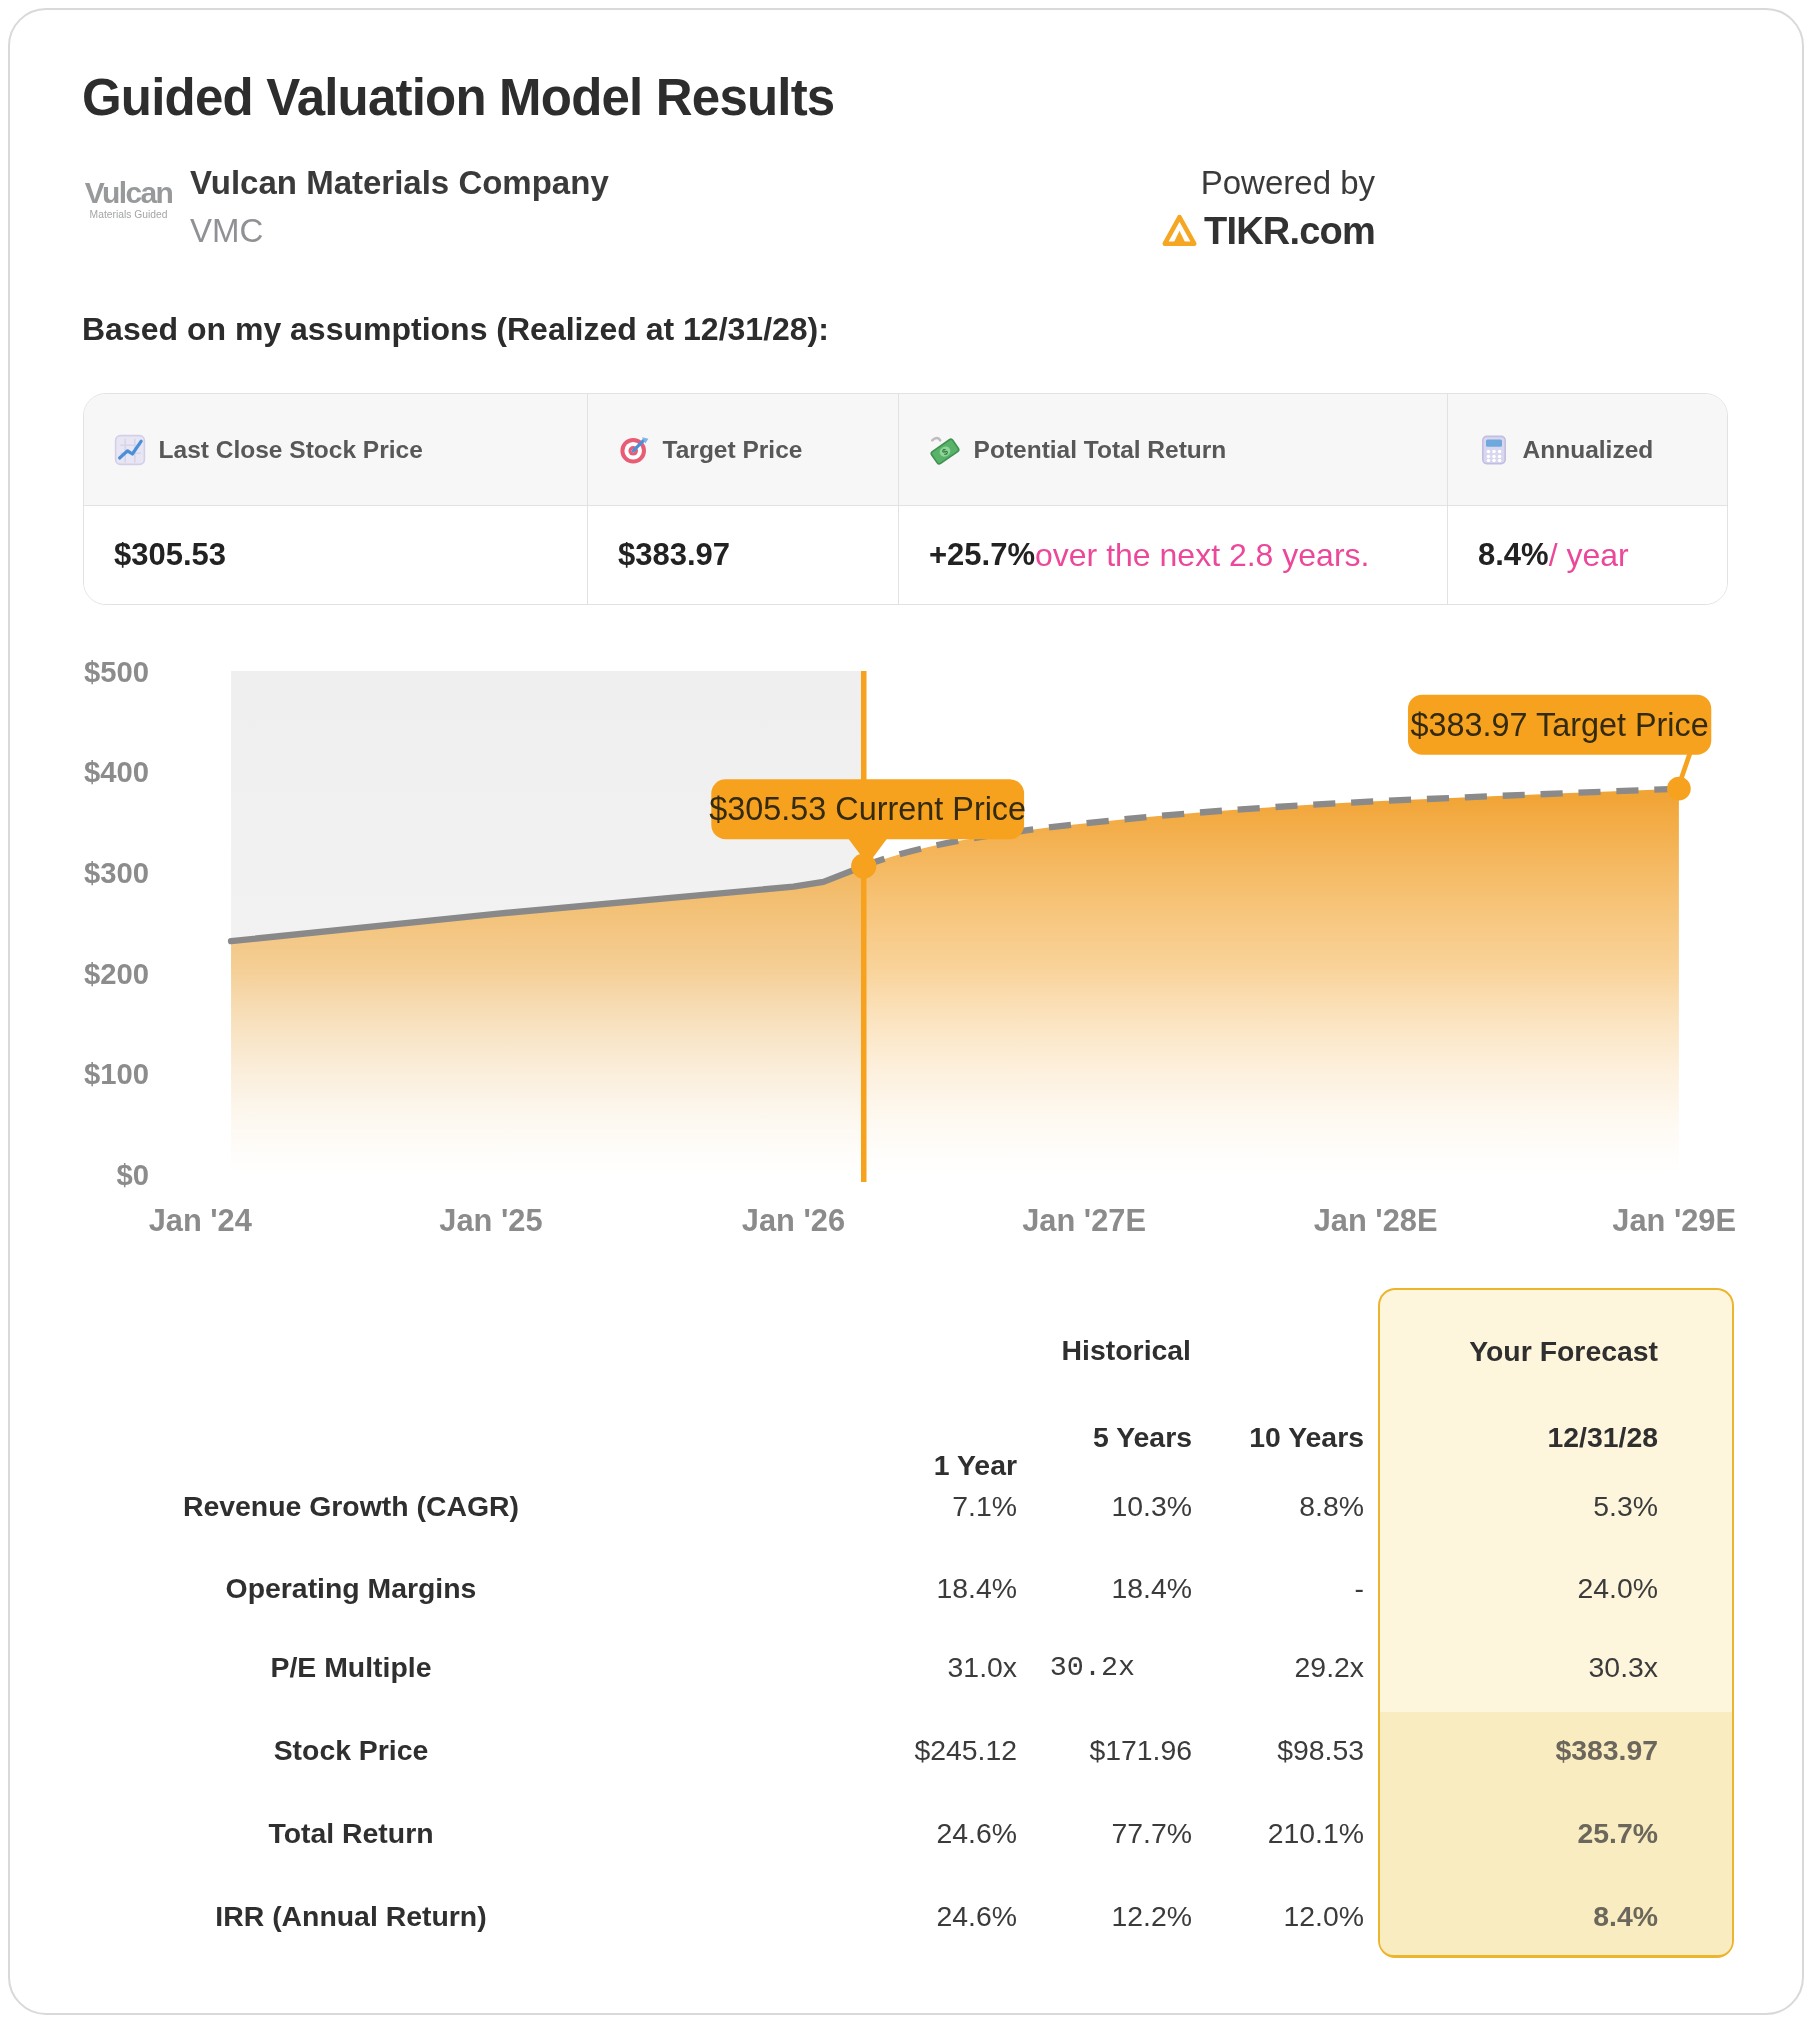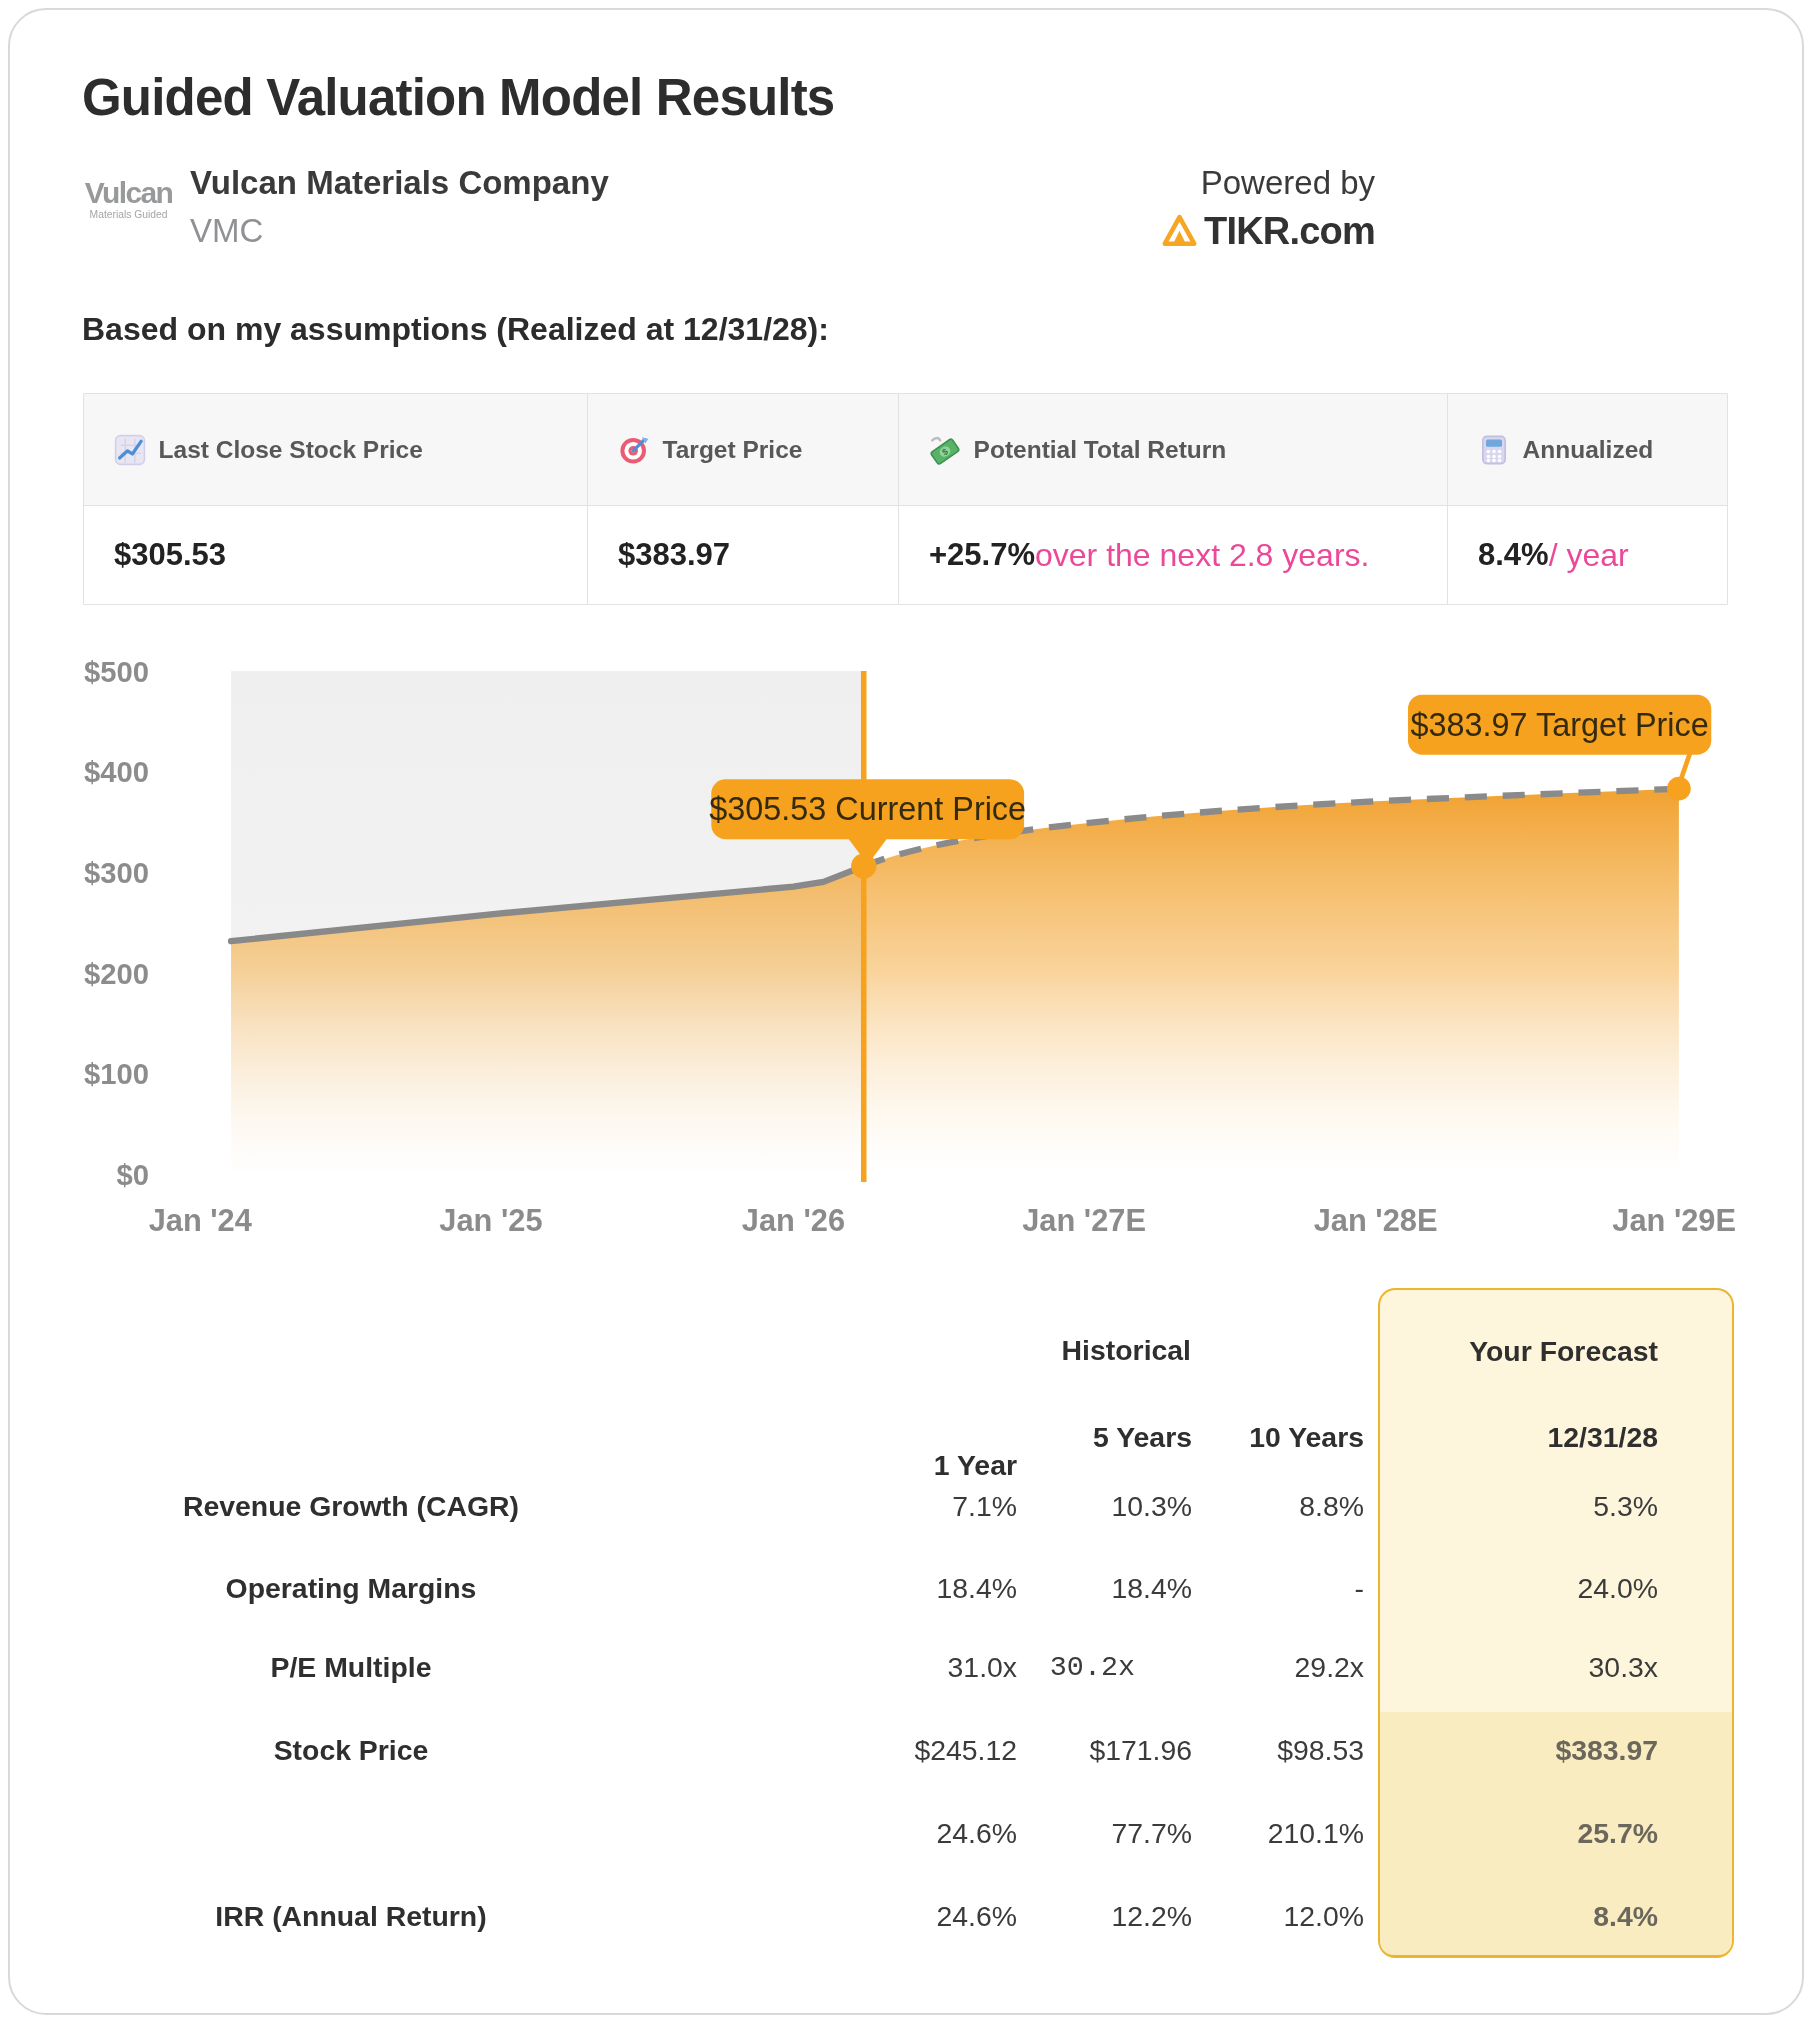--- a/index.html
+++ b/index.html
@@ -19,21 +19,21 @@
   .company-name { left:190px; top:164px; font-size:33px; font-weight:700; color:#3a3a3a; }
   .ticker { left:190px; top:212px; font-size:33px; color:#8f9194; }
   .powered-by { top:164px; right:81px; font-size:33px; color:#3a3a3a; text-align:right; }
   .brand-row { top:210px; right:81px; display:flex; align-items:center; gap:7px; }
   .brand-name { font-size:38px; font-weight:700; color:#323232; letter-spacing:-0.8px; }
 
   .assumptions { left:82px; top:311px; font-size:32px; font-weight:700; color:#2c2c2c; }
 
   
   .stats { left:83px; top:393px; width:1645px; height:212px; border:1.6px solid #e2e2e2;
-           border-radius:1px; overflow:hidden; background:#fff; display:flex; flex-direction:column; }
+           border-radius:23px; overflow:hidden; background:#fff; display:flex; flex-direction:column; }
   .stats-head { display:flex; height:112px; background:#f7f7f7; border-bottom:1.6px solid #e2e2e2; }
   .stats-vals { display:flex; flex:1; background:#fff; }
   .stats-cell { display:flex; align-items:center; padding-left:30px; }
   .stats-cell + .stats-cell { border-left:1.6px solid #e2e2e2; }
   .c1 { width:503px; } .c2 { width:311px; } .c3 { width:549px; } .c4 { width:280px; }
   .stat-label { font-size:24.5px; font-weight:700; color:#585858; margin-left:12.6px; }
   .stat-value { font-size:31px; font-weight:700; color:#222; }
   .stat-suffix { font-size:32px; color:#ec4899; margin-left:0; font-weight:400; }
   .stat-icon { width:32px; height:32px; flex:0 0 auto; }
 
@@ -297,20 +297,21 @@
   <div class="abs bt row-y5" style="left:1090px;">
       <div class="bt-center">$171.96</div>
     </div>
   <div class="abs bt row-y5" style="left:1262px;">
       <div class="bt-center">$98.53</div>
     </div>
   <div class="abs bt row-y5 fc-emph" style="left:1556px;">
       <div class="bt-center">$383.97</div>
     </div>
 
+  <div class="abs bt bt-label row-y6">Total Return</div>
   <div class="abs bt row-y6" style="left:915px;">
       <div class="bt-center">24.6%</div>
     </div>
   <div class="abs bt row-y6" style="left:1090px;">
       <div class="bt-center">77.7%</div>
     </div>
   <div class="abs bt row-y6" style="left:1262px;">
       <div class="bt-center">210.1%</div>
     </div>
   <div class="abs bt row-y6 fc-emph" style="left:1556px;">

